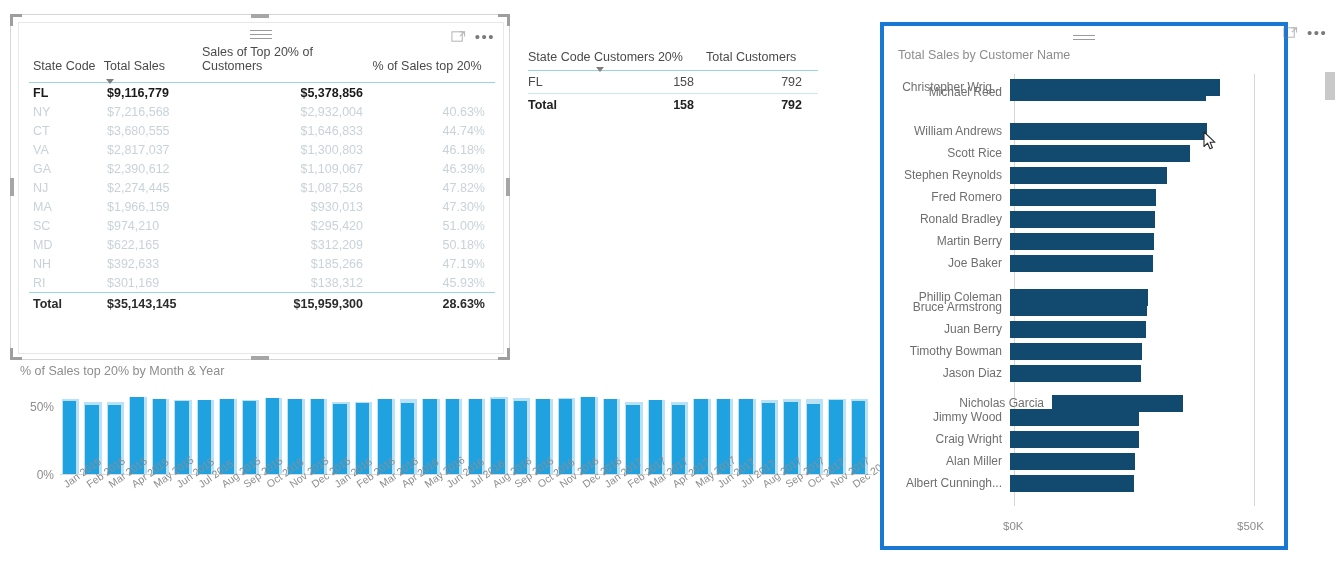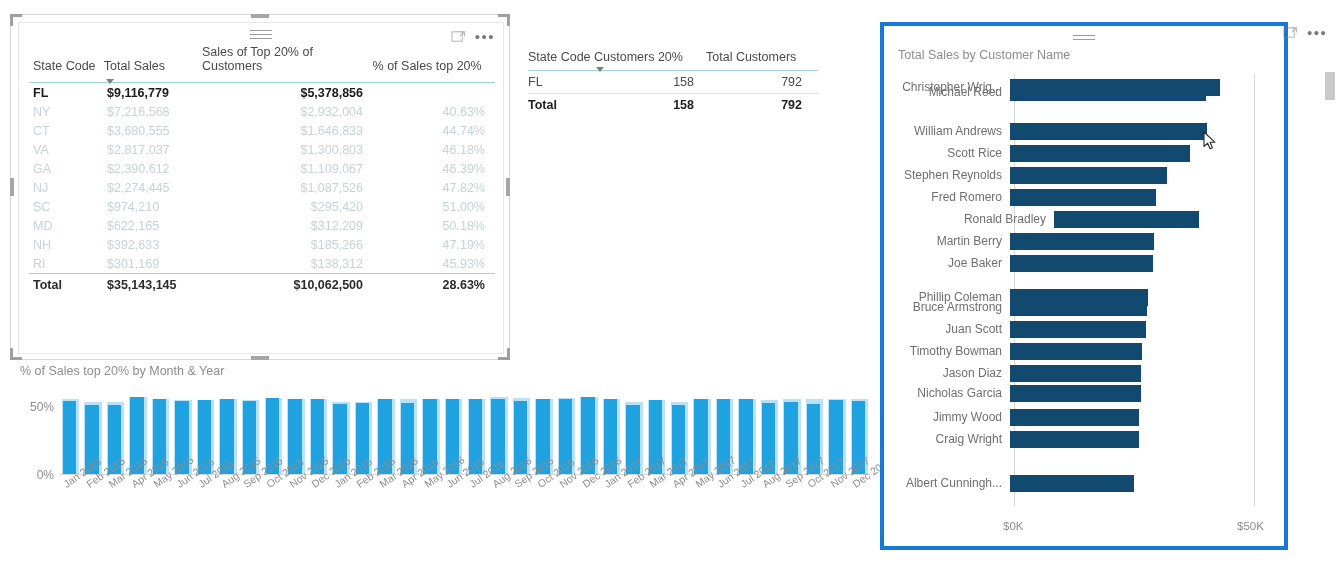--- a/index.html
+++ b/index.html
@@ -191,20 +191,29 @@
           <div class="trow dim">
             <div class="c1">NJ</div>
             <div class="c2">$2,274,445</div>
             <div class="c3">$1,087,526</div>
             <div class="c4">
               <div class="pctbar" style="width: 93.7647%;"></div>
               <div class="pcttxt">47.82%</div>
             </div>
           </div>
           <div class="trow dim">
+            <div class="c1">MA</div>
+            <div class="c2">$1,966,159</div>
+            <div class="c3">$930,013</div>
+            <div class="c4">
+              <div class="pctbar" style="width: 92.7451%;"></div>
+              <div class="pcttxt">47.30%</div>
+            </div>
+          </div>
+          <div class="trow dim">
             <div class="c1">SC</div>
             <div class="c2">$974,210</div>
             <div class="c3">$295,420</div>
             <div class="c4">
               <div class="pctbar" style="width: 100%;"></div>
               <div class="pcttxt">51.00%</div>
             </div>
           </div>
           <div class="trow dim">
             <div class="c1">MD</div>
@@ -230,21 +239,21 @@
             <div class="c3">$138,312</div>
             <div class="c4">
               <div class="pctbar" style="width: 90.0588%;"></div>
               <div class="pcttxt">45.93%</div>
             </div>
           </div>
         </div>
       <div class="totrow">
         <div class="c1">Total</div>
         <div class="c2">$35,143,145</div>
-        <div class="c3">$10,062,500</div>
+        <div class="c3">$15,959,300</div>
         <div class="c4" style="padding-right:6px;box-sizing:border-box;text-align:right;">28.63%</div>
       </div>
     </div>
   </div>
 
   <div class="selframe" style="left:10px;top:14px;width:500px;height:346px;">
     <div class="edge e-top"></div>
       <div class="edge e-bot"></div>
     <div class="edge e-left"></div>
       <div class="edge e-right"></div>
@@ -501,63 +510,67 @@
           <div class="bc-bar" style="width: 180px; margin-left: 1px;"></div>
         </div>
         <div class="bc-row" style="top: 90px; height: 22px;">
           <div class="bc-lbl">Stephen Reynolds</div>
           <div class="bc-bar" style="width: 157.44px; margin-left: 1px;"></div>
         </div>
         <div class="bc-row" style="top: 112px; height: 22px;">
           <div class="bc-lbl">Fred Romero</div>
           <div class="bc-bar" style="width: 145.92px; margin-left: 1px;"></div>
         </div>
-        <div class="bc-row" style="top: 134px; height: 22px; padding-left: 44px;">
+        <div class="bc-row" style="top: 134px; height: 22px;">
           <div class="bc-lbl">Ronald Bradley</div>
           <div class="bc-bar" style="width: 145.44px; margin-left: 1px;"></div>
         </div>
         <div class="bc-row" style="top: 156px; height: 22px;">
           <div class="bc-lbl">Martin Berry</div>
           <div class="bc-bar" style="width: 144px; margin-left: 1px;"></div>
         </div>
         <div class="bc-row" style="top: 178px; height: 22px;">
           <div class="bc-lbl">Joe Baker</div>
           <div class="bc-bar" style="width: 143.04px; margin-left: 1px;"></div>
         </div>
         <div class="bc-row" style="top: 212px; height: 22px;">
           <div class="bc-lbl">Phillip Coleman</div>
           <div class="bc-bar" style="width: 137.76px; margin-left: 1px;"></div>
         </div>
         <div class="bc-row" style="top: 222px; height: 22px;">
           <div class="bc-lbl">Bruce Armstrong</div>
           <div class="bc-bar" style="width: 137.28px; margin-left: 1px;"></div>
         </div>
         <div class="bc-row" style="top: 244px; height: 22px;">
-          <div class="bc-lbl">Juan Scott</div>
+          <div class="bc-lbl">Juan Berry</div>
           <div class="bc-bar" style="width: 135.84px; margin-left: 1px;"></div>
         </div>
         <div class="bc-row" style="top: 266px; height: 22px;">
           <div class="bc-lbl">Timothy Bowman</div>
           <div class="bc-bar" style="width: 132.48px; margin-left: 1px;"></div>
         </div>
         <div class="bc-row" style="top: 288px; height: 22px;">
           <div class="bc-lbl">Jason Diaz</div>
           <div class="bc-bar" style="width: 131.04px; margin-left: 1px;"></div>
         </div>
-        <div class="bc-row" style="top: 308px; height: 22px;">
+        <div class="bc-row" style="top: 318px; height: 22px; padding-left: 42px;">
           <div class="bc-lbl">Nicholas Garcia</div>
           <div class="bc-bar" style="width: 130.56px; margin-left: 1px;"></div>
         </div>
         <div class="bc-row" style="top: 332px; height: 22px;">
           <div class="bc-lbl">Jimmy Wood</div>
           <div class="bc-bar" style="width: 128.64px; margin-left: 1px;"></div>
         </div>
         <div class="bc-row" style="top: 354px; height: 22px;">
           <div class="bc-lbl">Craig Wright</div>
           <div class="bc-bar" style="width: 128.64px; margin-left: 1px;"></div>
+        </div>
+        <div class="bc-row" style="top: 376px; height: 22px;">
+          <div class="bc-lbl">Alan Miller</div>
+          <div class="bc-bar" style="width: 125.28px; margin-left: 1px;"></div>
         </div>
         <div class="bc-row" style="top: 398px; height: 22px;">
           <div class="bc-lbl">Albert Cunningh...</div>
           <div class="bc-bar" style="width: 124.32px; margin-left: 1px;"></div>
         </div>
       </div>
     <div class="bc-ticks">
       <div class="bc-tick" style="left:119px;top:8px;">$0K</div>
       <div class="bc-tick" style="left:353px;top:8px;">$50K</div>
     </div>

